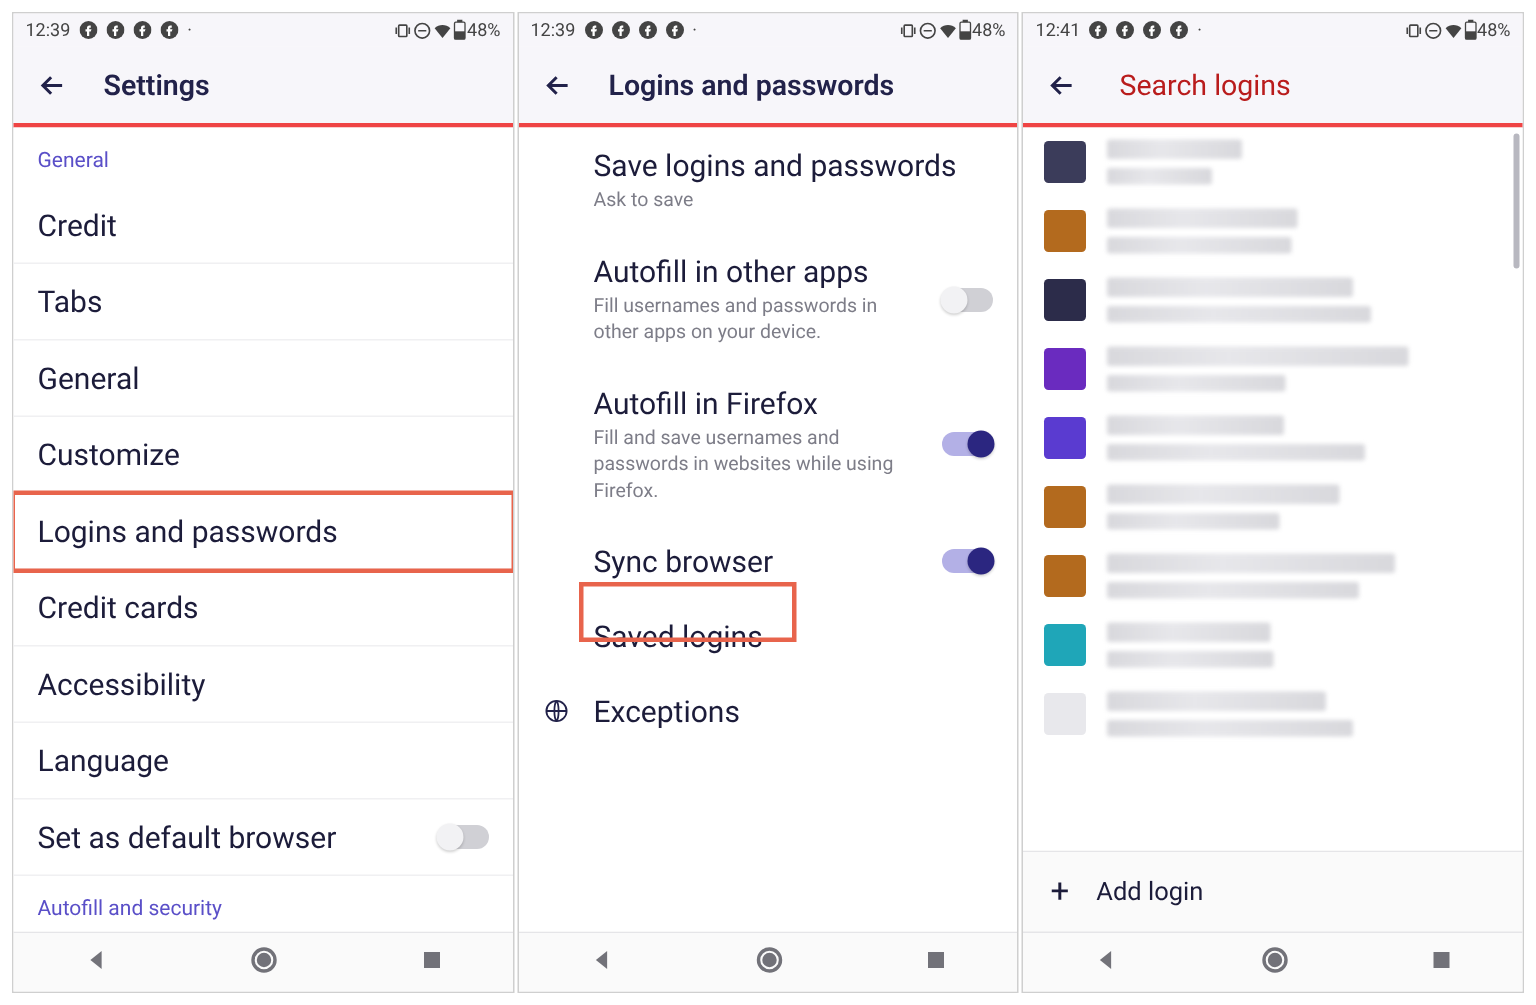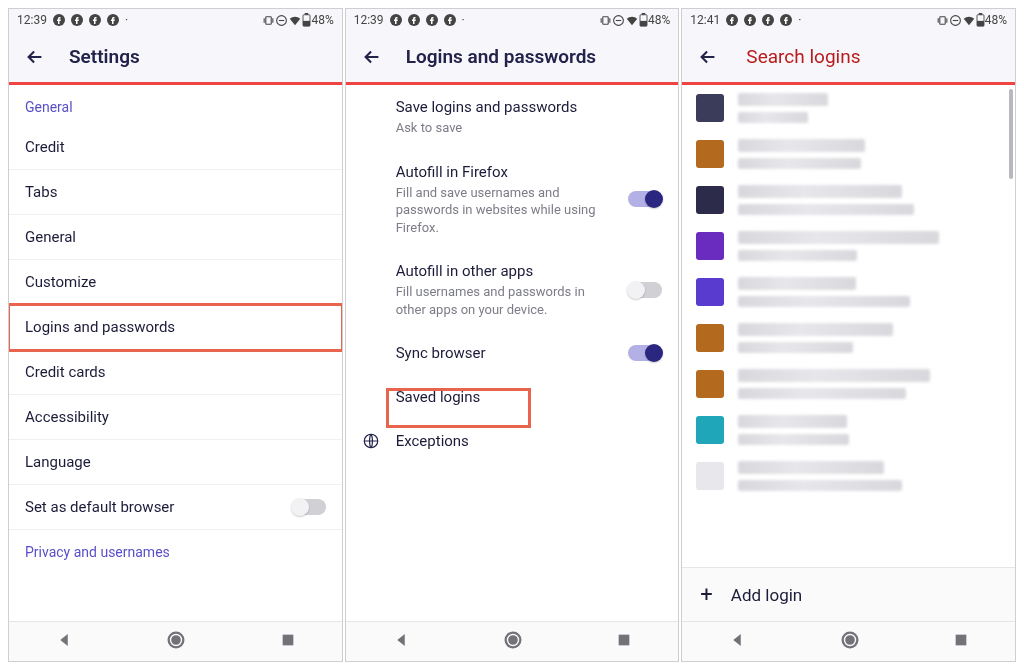--- a/index.html
+++ b/index.html
@@ -11,21 +11,21 @@
 .statusbar .right { margin-left: auto; display: flex; align-items: center; gap: 0; }
 .sb-icon svg { display: block; }
 .header { height: 54px; background: #f7f6fa; display: flex; align-items: center; padding: 0 12px; border-bottom: 3px solid #ef4444; text-align: center; }
 .header .back { width: 28px; height: 28px; display: flex; align-items: center; justify-content: center; }
 .header .title { font-size: 19px; font-weight: 600; color: #22224a; margin-left: 20px; }
 .header.search .title { font-weight: 400; color: #b91c1c; margin-left: 24px; }
 .content { flex: 1; overflow: hidden; background: #fff; position: relative; }
 .section-head { color: #5a4fc8; font-size: 14px; padding: 14px 16px 10px; }
 .row { padding: 13px 16px; border-bottom: 1px solid #f0f0f2; display: flex; align-items: center; gap: 12px; }
 .row .txt { flex: 1; }
-.row .lbl { font-size: 15px; color: #1c1c3a; }
+.row .lbl { font-size: 20px; color: #1c1c3a; }
 .row .sub { font-size: 13px; color: #7d7d88; margin-top: 3px; line-height: 1.35; }
 .highlight { outline: 3px solid #e8644c; outline-offset: -1px; }
 .highlight-box { position: absolute; border: 3px solid #e8644c; pointer-events: none; }
 .toggle { width: 34px; height: 16px; border-radius: 10px; background: #d0d0d5; position: relative; flex-shrink: 0; }
 .toggle::after { content: ''; width: 18px; height: 18px; border-radius: 50%; background: #f2f2f4; position: absolute; top: -1px; left: -1px; box-shadow: 0 1px 2px rgba(0,0,0,0.2); }
 .toggle.on { background: #b3b0e6; }
 .toggle.on::after { background: #2b2680; left: auto; right: -1px; }
 .p2 .row { padding-left: 50px; border-bottom: none; }
 .p2 .row.with-icon { padding-left: 12px; }
 .p2 .row.with-icon .icon { width: 26px; display: flex; justify-content: center; }
@@ -154,21 +154,21 @@
           <div class="txt">
             <div class="lbl">Language</div>
           </div>
         </div>
     <div class="row">
           <div class="txt">
             <div class="lbl">Set as default browser</div>
           </div>
           <div class="toggle"></div>
         </div>
-    <div class="section-head">Privacy and usernames</div>
+    <div class="section-head">Autofill and security</div>
   </div>
   <div class="navbar">
     <span class="nav-ico"><svg width="18" height="18" viewBox="0 0 24 24" fill="#727279">
             <path d="M17 4l-10 8 10 8z"></path>
           </svg></span>
     <span class="nav-ico"><svg width="22" height="22" viewBox="0 0 24 24" fill="none" stroke="#727279" stroke-width="2.5">
             <circle cx="12" cy="12" r="8"></circle>
             <circle cx="12" cy="12" r="4" fill="#727279"></circle>
           </svg></span>
     <span class="nav-ico"><svg width="16" height="16" viewBox="0 0 24 24" fill="#727279">
@@ -245,31 +245,31 @@
   </div>
   <div class="content">
     <div class="row">
           <div class="txt">
             <div class="lbl">Save logins and passwords</div>
             <div class="sub">Ask to save</div>
           </div>
         </div>
     <div class="row">
           <div class="txt">
+            <div class="lbl">Autofill in other apps</div>
+            <div class="sub">Fill usernames and passwords in other apps on your device.</div>
+          </div>
+          <div class="toggle"></div>
+        </div>
+    <div class="row">
+          <div class="txt">
             <div class="lbl">Autofill in Firefox</div>
             <div class="sub">Fill and save usernames and passwords in websites while using Firefox.</div>
           </div>
           <div class="toggle on"></div>
-        </div>
-    <div class="row">
-          <div class="txt">
-            <div class="lbl">Autofill in other apps</div>
-            <div class="sub">Fill usernames and passwords in other apps on your device.</div>
-          </div>
-          <div class="toggle"></div>
         </div>
     <div class="row">
           <div class="txt">
             <div class="lbl">Sync browser</div>
           </div>
           <div class="toggle on"></div>
         </div>
     <div class="row">
           <div class="txt">
             <div class="lbl">Saved logins</div>

